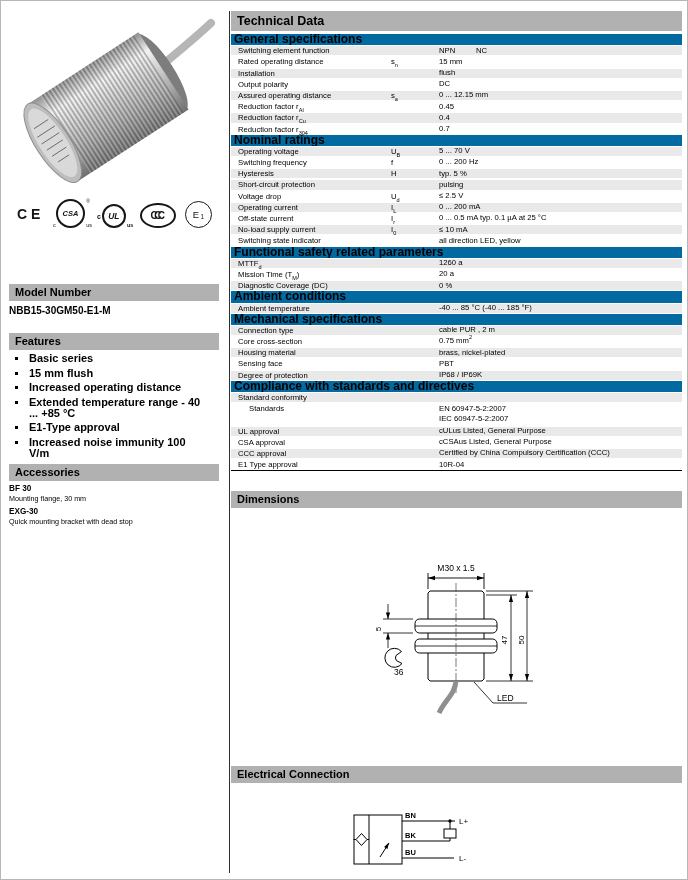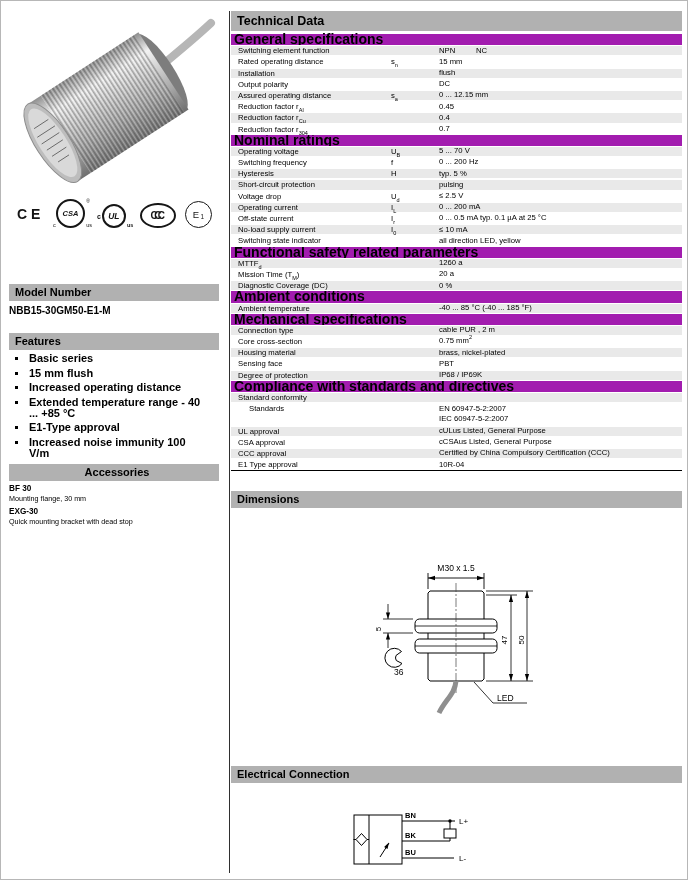--- a/index.html
+++ b/index.html
@@ -8,28 +8,28 @@
   .page{position:absolute;inset:0;width:688px;height:880px;border:1px solid #b7b7b7;box-sizing:border-box;}
 
   
   .bar{position:absolute;background:#b1b1b1;height:17px;line-height:17px;
        font-weight:bold;font-size:11px;padding-left:6px;box-sizing:border-box;}
   #td-bar{left:230px;top:10px;width:451px;height:20px;line-height:20px;font-size:12.5px;}
   #dim-bar{left:230px;top:490px;width:451px;}
   #elec-bar{left:230px;top:765px;width:451px;}
   #model-bar{left:8px;top:283px;width:210px;}
   #feat-bar{left:8px;top:332px;width:210px;}
-  #acc-bar{left:8px;top:463px;width:210px;text-align:center;}
+  #acc-bar{left:8px;top:463px;width:210px;}
 
   
   #divider{position:absolute;left:228px;top:10px;width:1px;height:862px;background:#2f2f2f;}
 
   
   #tech-table{position:absolute;left:230px;top:33px;width:451px;border-bottom:1px solid #000;}
-  .t-sec{font-weight:bold;font-size:14px;height:11.2px;line-height:11.6px;padding-left:3px;background:#a21caf;}
+  .t-sec{font-weight:bold;font-size:12px;height:11.2px;line-height:11.6px;padding-left:3px;background:#0369a1;}
   .t-row{position:relative;height:11.2px;line-height:11.4px;font-size:7.7px;background:#fff;}
   .t-row.alt{background:#e9e9e9;box-shadow:inset 0 1px 0 #fff, inset 0 -1px 0 #fff;}
   .t-row.tall{height:22.4px;}
   .t-label{position:absolute;left:7px;top:0;white-space:nowrap;}
   .t-row.ind .t-label{left:18px;}
   .t-sym{position:absolute;left:160px;top:0;white-space:nowrap;}
   .t-val{position:absolute;left:208px;top:0;white-space:nowrap;line-height:10.6px;padding-top:0.4px;}
   .t-val2{position:absolute;left:245px;top:0;white-space:nowrap;}
   sub{font-size:0.72em;line-height:0;}
   sup{font-size:0.72em;line-height:0;}

